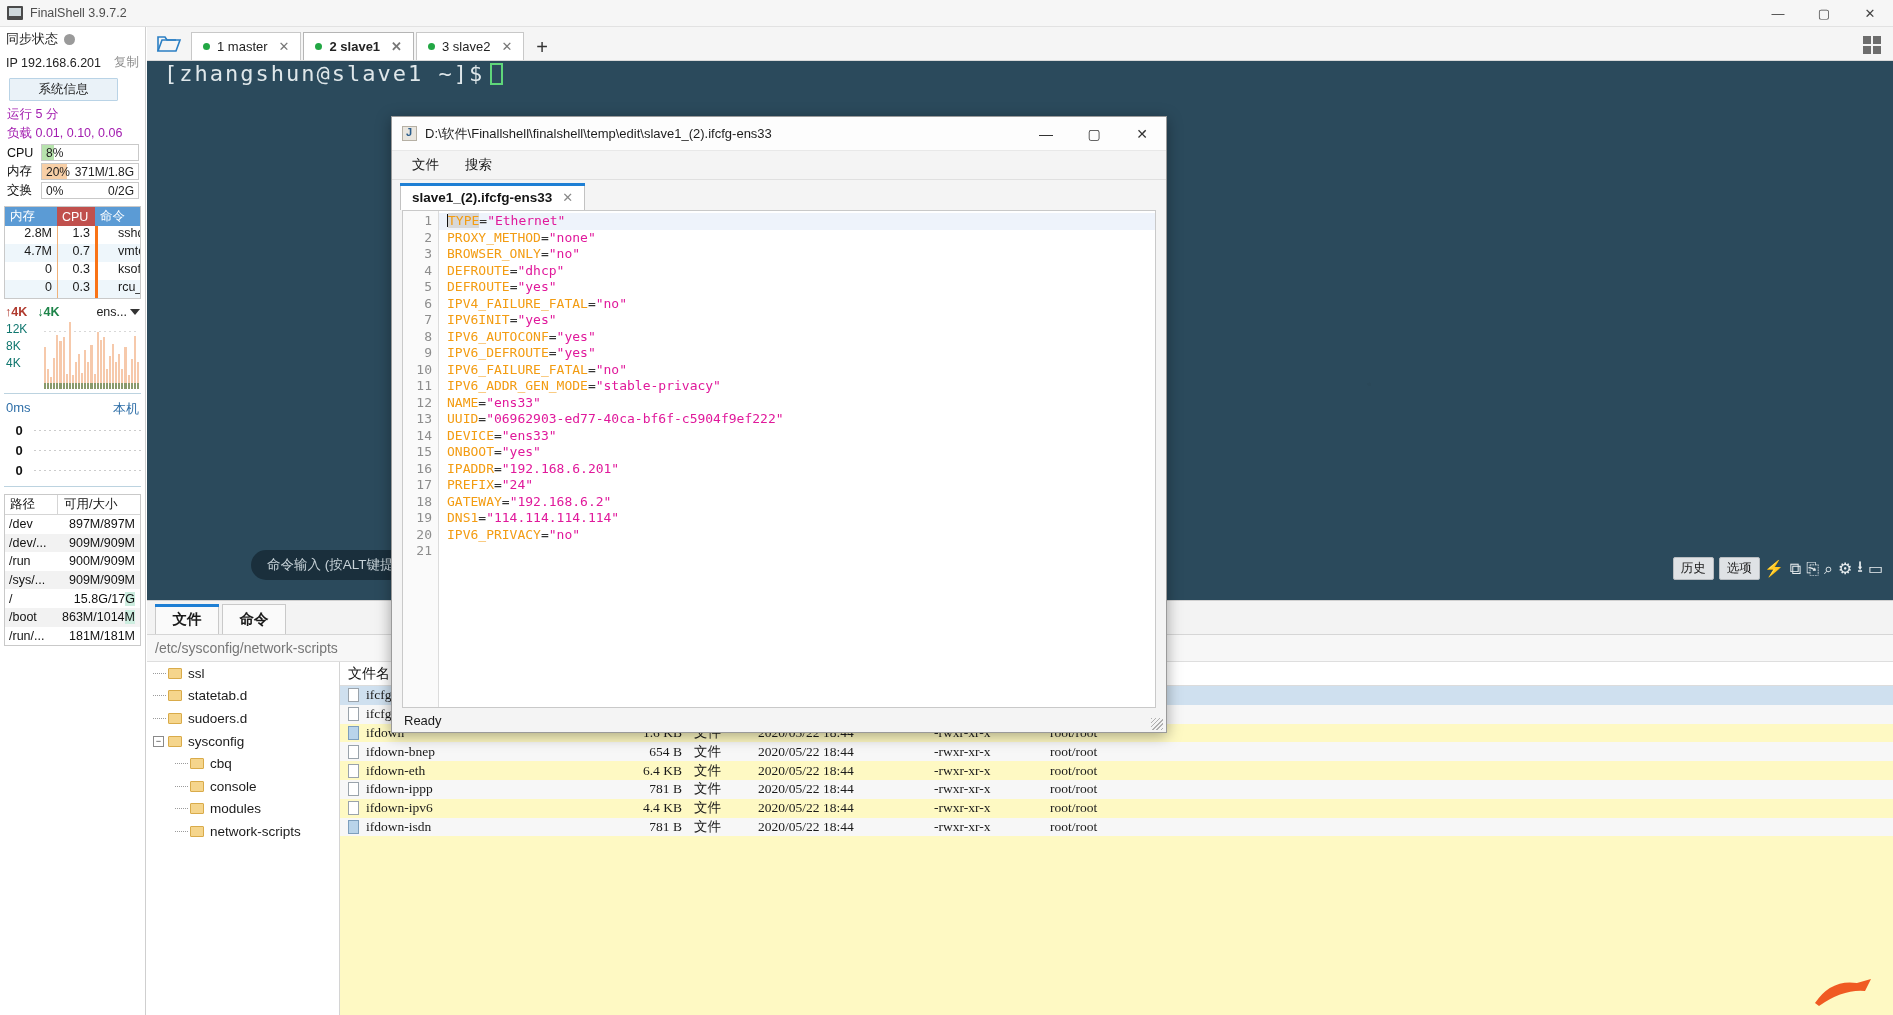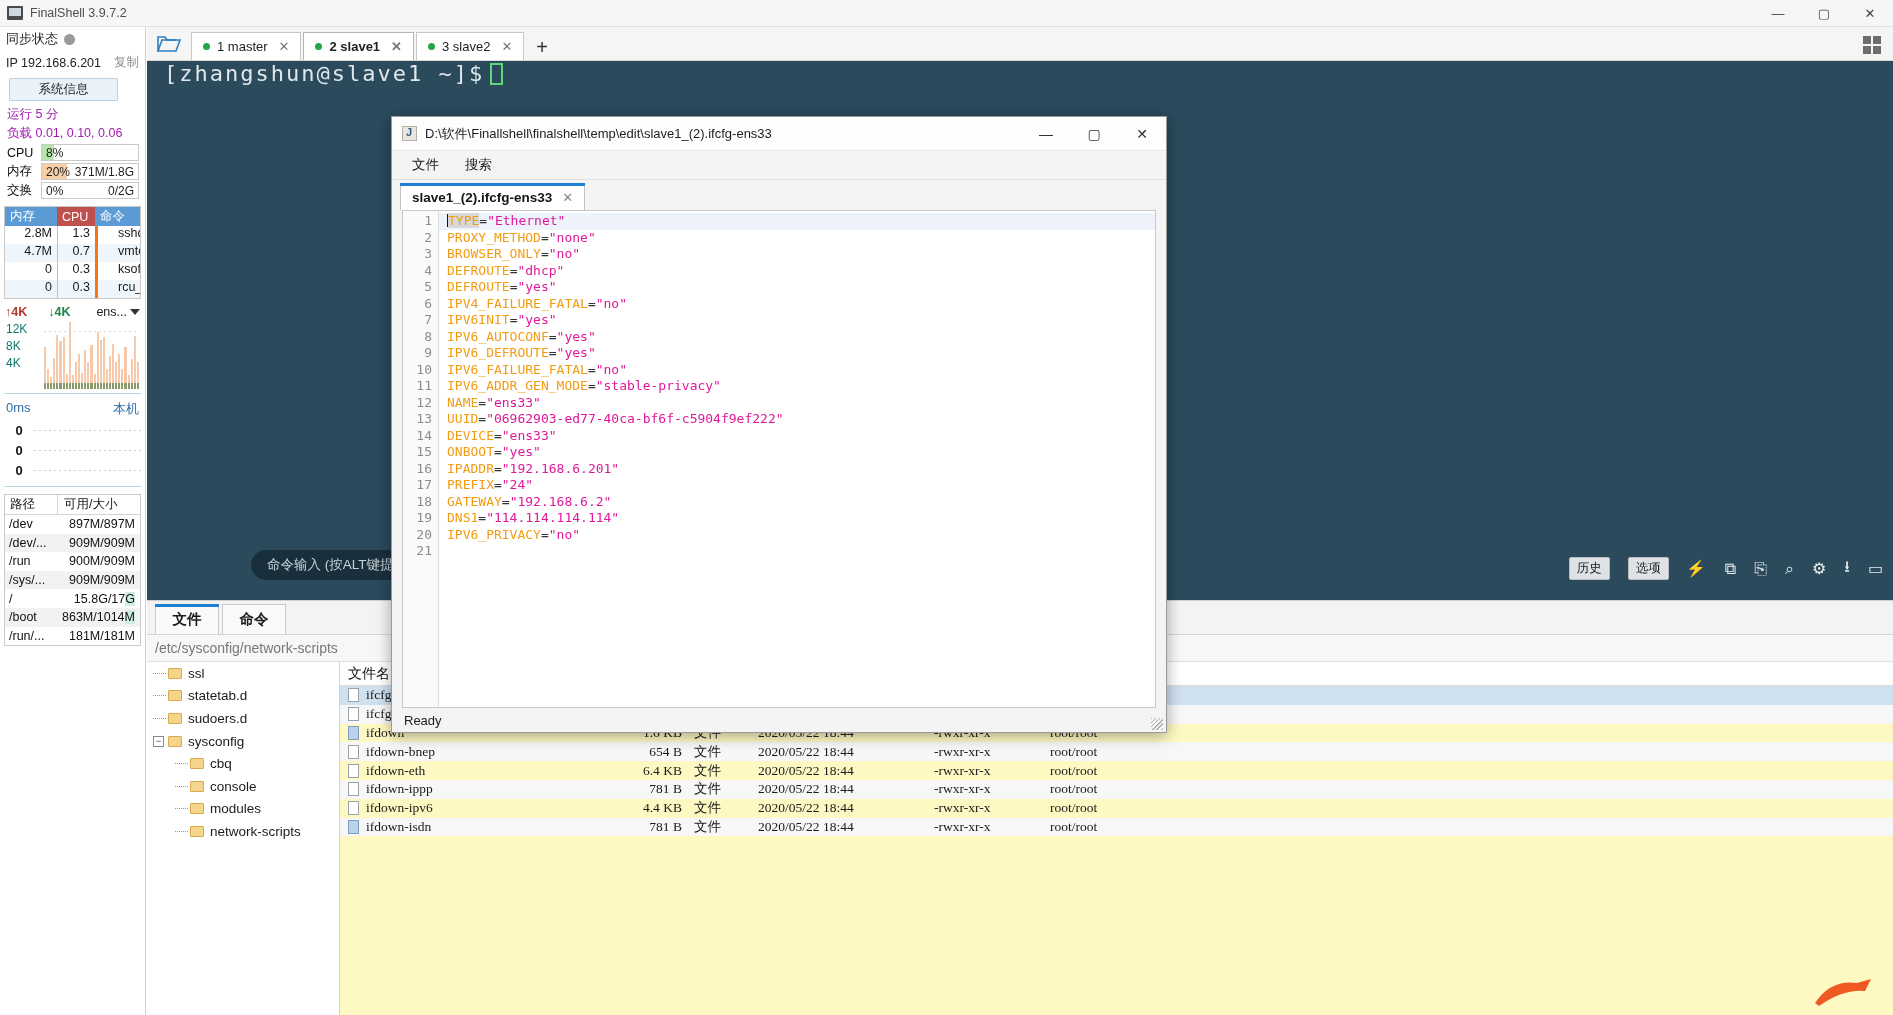--- a/index.html
+++ b/index.html
@@ -68,21 +68,21 @@
   .ph-mem { width:52px; background:#5b9bd5; }
   .ph-cpu { width:38px; background:#c0504d; }
   .ph-cmd { flex:1; background:#5b9bd5; }
   .proc-row { display:flex; height:18px; font-size:12.5px; color:#1a1a1a; background:#fff; }
   .proc-row.alt { background:#eef6fb; }
   .pr-mem { width:52px; text-align:right; padding-right:5px; }
   .pr-cpu { width:38px; text-align:right; padding-right:5px; border-left:1px solid #f0b27a; }
   .pr-cmd { flex:1; padding-left:20px; border-left:3px solid #f97316; overflow:hidden; white-space:nowrap; }
 
   
-  .net-head { display:flex; align-items:center; gap:21px; padding:6px 5px 2px 5px; font-size:12.5px; }
+  .net-head { display:flex; align-items:center; gap:10px; padding:6px 5px 2px 5px; font-size:12.5px; }
   .net-up { color:#b03a2e; font-weight:bold; }
   .net-dn { color:#1e8449; font-weight:bold; }
   .net-if { color:#222; margin-left:auto; display:flex; align-items:center; gap:3px; }
   .caret { width:0;height:0;border-left:5px solid transparent;border-right:5px solid transparent;border-top:6px solid #333; }
   .graph-wrap { position:relative; height:68px; margin:0 4px; }
   .graph-y { position:absolute; left:2px; top:0; font-size:12px; color:#0f766e; line-height:17px; }
   .bars { position:absolute; left:40px; right:2px; top:0; bottom:0; display:flex; align-items:flex-end; gap:1px; }
   .bars i { display:block; flex:1; background:#f6c9ab; position:relative; }
   .bars i:after { content:""; position:absolute; left:0; right:0; bottom:0; height:6px; background:#8a9a6b; }
   .graph-grid { position:absolute; left:40px; right:2px; top:0; bottom:0;
@@ -143,21 +143,21 @@
   .term-line.l1 { padding-top:12px; }
   .term-cursor { display:inline-block; width:13px; height:22px; border:2px solid #5fd67a; vertical-align:-4px; margin-left:6px; }
 
   .cmd-hint {
     position:absolute; left:104px; bottom:20px; height:30px; min-width:430px;
     background:rgba(20,38,48,0.72); border-radius:15px;
     display:flex; align-items:center; padding:0 16px; color:#c7d2d8;
     font-family:"Liberation Sans", sans-serif; font-size:13.5px;
   }
   .term-tools {
-    position:absolute; right:10px; bottom:18px; display:flex; align-items:center; gap:18px;
+    position:absolute; right:10px; bottom:18px; display:flex; align-items:center; gap:5px;
     font-family:"Liberation Sans", sans-serif;
     justify-content:space-between;
   }
   .tt-btn { background:#dfe2e5; border:1px solid #b9bdc1; border-radius:2px;
     font-size:12.5px; color:#1b1b1b; padding:2px 7px; }
   .tt-ico { color:#e9eef0; font-size:16px; }
   .tt-ico.bolt { color:#f2c14e; }
 
   
   #bottom {

